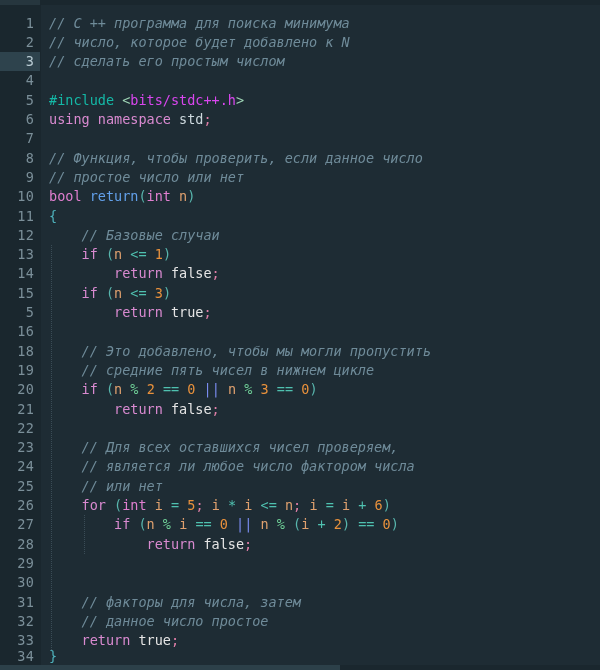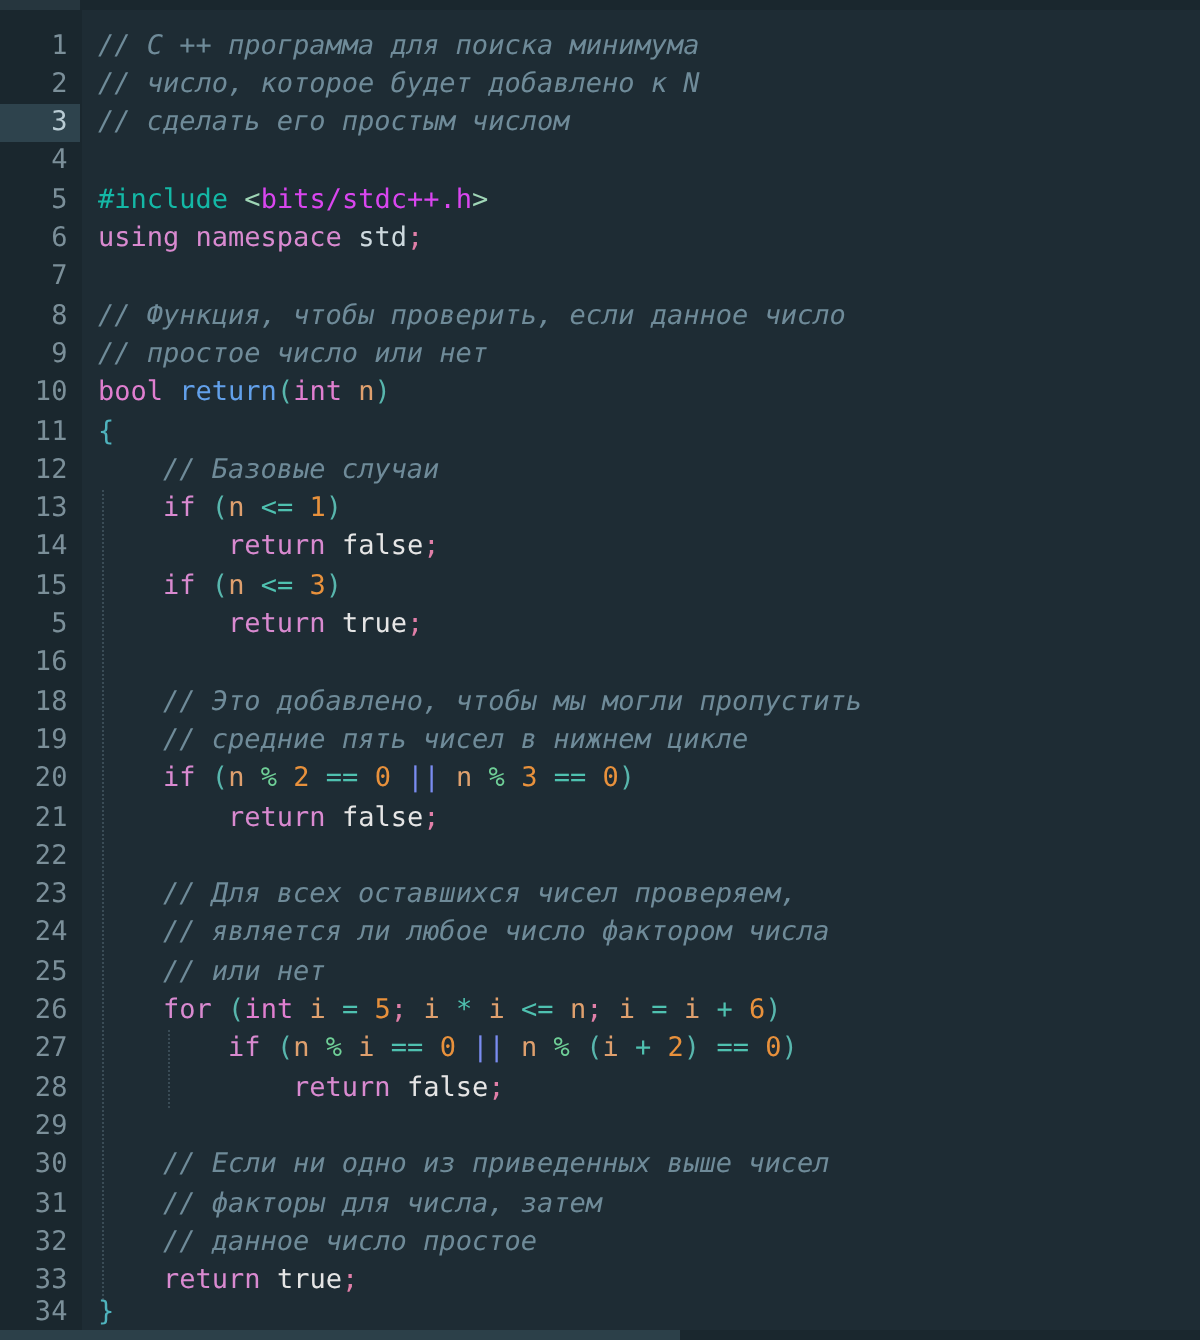--- a/index.html
+++ b/index.html
@@ -188,21 +188,21 @@
         <div class="row" style="top: 375.2px;"><div class="ln">20</div><div class="code"><span class="t-plain">    </span><span class="t-key">if</span><span class="t-plain"> </span><span class="t-punct">(</span><span class="t-var">n</span><span class="t-plain"> </span><span class="t-pct">%</span><span class="t-plain"> </span><span class="t-num">2</span><span class="t-plain"> </span><span class="t-op">==</span><span class="t-plain"> </span><span class="t-num">0</span><span class="t-plain"> </span><span class="t-logic">||</span><span class="t-plain"> </span><span class="t-var">n</span><span class="t-plain"> </span><span class="t-pct">%</span><span class="t-plain"> </span><span class="t-num">3</span><span class="t-plain"> </span><span class="t-op">==</span><span class="t-plain"> </span><span class="t-num">0</span><span class="t-punct">)</span></div></div>
         <div class="row" style="top: 394.5px;"><div class="ln">21</div><div class="code"><span class="t-plain">        </span><span class="t-key">return</span><span class="t-plain"> </span><span class="t-bool">false</span><span class="t-semi">;</span></div></div>
         <div class="row" style="top: 413.8px;"><div class="ln">22</div><div class="code"></div></div>
         <div class="row" style="top: 433.1px;"><div class="ln">23</div><div class="code"><span class="t-plain">    </span><span class="t-comment">// Для всех оставшихся чисел проверяем,</span></div></div>
         <div class="row" style="top: 452.4px;"><div class="ln">24</div><div class="code"><span class="t-plain">    </span><span class="t-comment">// является ли любое число фактором числа</span></div></div>
         <div class="row" style="top: 471.7px;"><div class="ln">25</div><div class="code"><span class="t-plain">    </span><span class="t-comment">// или нет</span></div></div>
         <div class="row" style="top: 491px;"><div class="ln">26</div><div class="code"><span class="t-plain">    </span><span class="t-key">for</span><span class="t-plain"> </span><span class="t-punct">(</span><span class="t-type">int</span><span class="t-plain"> </span><span class="t-var">i</span><span class="t-plain"> </span><span class="t-op">=</span><span class="t-plain"> </span><span class="t-num">5</span><span class="t-semi">;</span><span class="t-plain"> </span><span class="t-var">i</span><span class="t-plain"> </span><span class="t-op">*</span><span class="t-plain"> </span><span class="t-var">i</span><span class="t-plain"> </span><span class="t-op">&lt;=</span><span class="t-plain"> </span><span class="t-var">n</span><span class="t-semi">;</span><span class="t-plain"> </span><span class="t-var">i</span><span class="t-plain"> </span><span class="t-op">=</span><span class="t-plain"> </span><span class="t-var">i</span><span class="t-plain"> </span><span class="t-op">+</span><span class="t-plain"> </span><span class="t-num">6</span><span class="t-punct">)</span></div></div>
         <div class="row" style="top: 510.3px;"><div class="ln">27</div><div class="code"><span class="t-plain">        </span><span class="t-key">if</span><span class="t-plain"> </span><span class="t-punct">(</span><span class="t-var">n</span><span class="t-plain"> </span><span class="t-pct">%</span><span class="t-plain"> </span><span class="t-var">i</span><span class="t-plain"> </span><span class="t-op">==</span><span class="t-plain"> </span><span class="t-num">0</span><span class="t-plain"> </span><span class="t-logic">||</span><span class="t-plain"> </span><span class="t-var">n</span><span class="t-plain"> </span><span class="t-pct">%</span><span class="t-plain"> </span><span class="t-punct">(</span><span class="t-var">i</span><span class="t-plain"> </span><span class="t-op">+</span><span class="t-plain"> </span><span class="t-num">2</span><span class="t-punct">)</span><span class="t-plain"> </span><span class="t-op">==</span><span class="t-plain"> </span><span class="t-num">0</span><span class="t-punct">)</span></div></div>
         <div class="row" style="top: 529.6px;"><div class="ln">28</div><div class="code"><span class="t-plain">            </span><span class="t-key">return</span><span class="t-plain"> </span><span class="t-bool">false</span><span class="t-semi">;</span></div></div>
         <div class="row" style="top: 548.9px;"><div class="ln">29</div><div class="code"></div></div>
-        <div class="row" style="top: 568.2px;"><div class="ln">30</div><div class="code"><span class="t-plain">    </span><span class="t-comment">// Если ни одно из приведенных выше чисел</span></div></div>
+        <div class="row" style="top: 568.2px;"><div class="ln">30</div><div class="code"><span class="t-plain">    </span></div></div>
         <div class="row" style="top: 587.5px;"><div class="ln">31</div><div class="code"><span class="t-plain">    </span><span class="t-comment">// факторы для числа, затем</span></div></div>
         <div class="row" style="top: 606.8px;"><div class="ln">32</div><div class="code"><span class="t-plain">    </span><span class="t-comment">// данное число простое</span></div></div>
         <div class="row" style="top: 626.1px;"><div class="ln">33</div><div class="code"><span class="t-plain">    </span><span class="t-key">return</span><span class="t-plain"> </span><span class="t-bool">true</span><span class="t-semi">;</span></div></div>
         <div class="row" style="top: 642px; text-decoration: underline;"><div class="ln">34</div><div class="code"><span class="t-brace">}</span></div></div>
         <div class="row" style="top: 664.7px;"><div class="ln">35</div><div class="code"></div></div>
       </div>
   </div>
 
   <div id="hscroll-track">
     <div id="hscroll-thumb" style="width: 340px;"></div>

